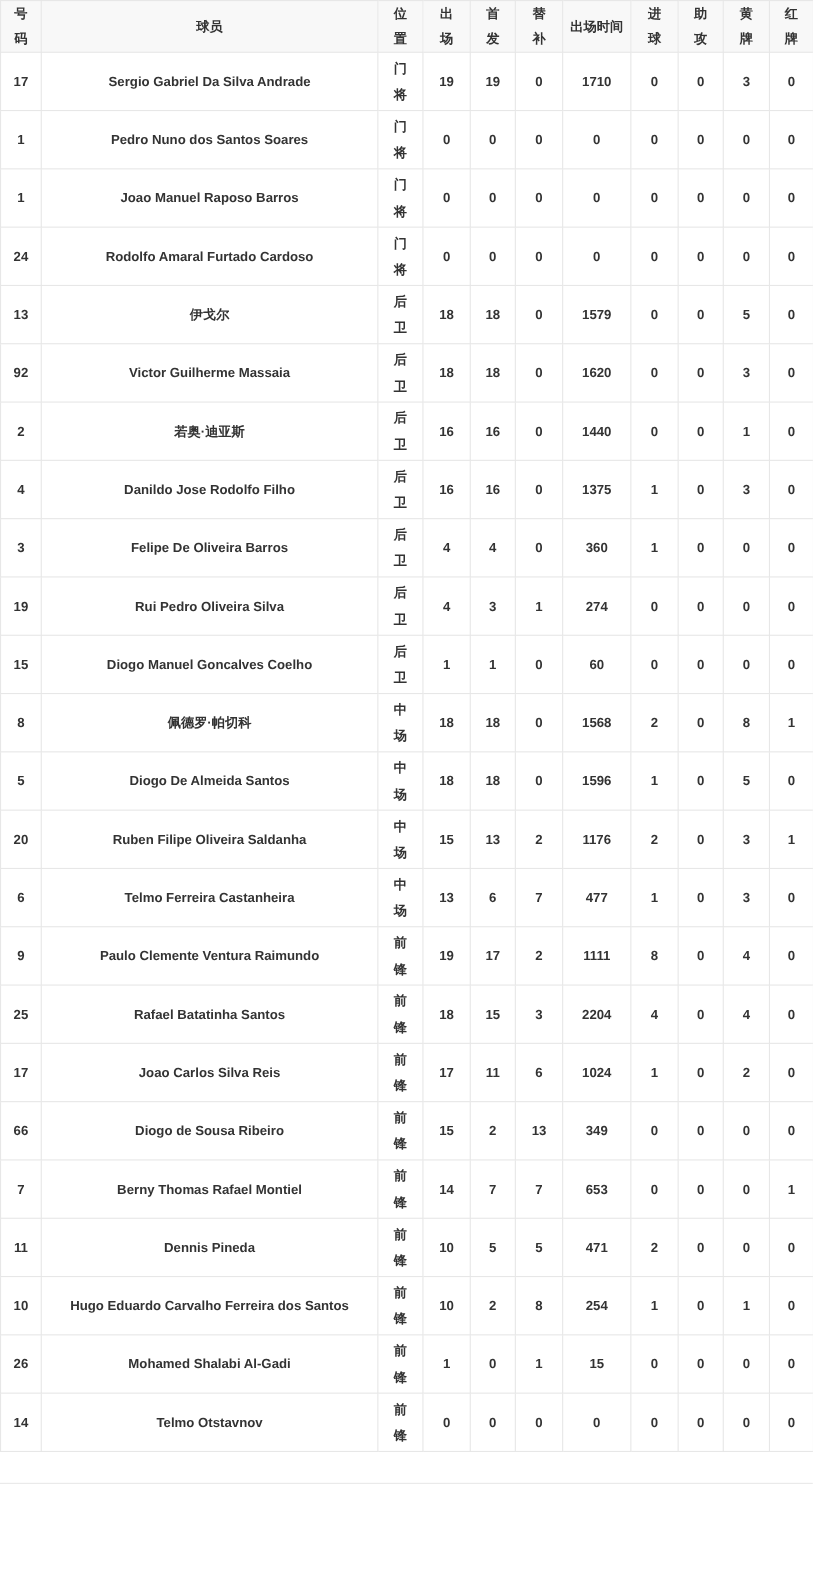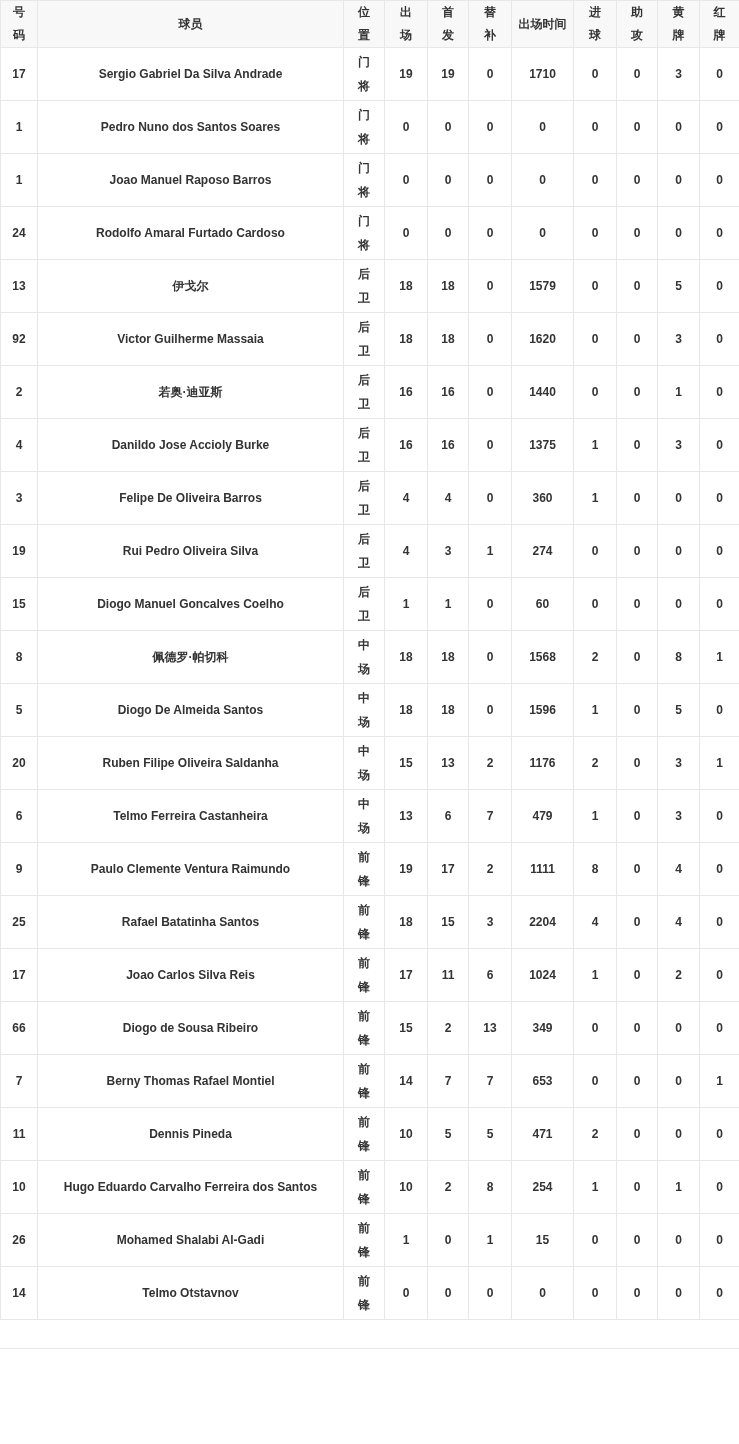--- a/index.html
+++ b/index.html
@@ -191,21 +191,21 @@
         <td class="c-starts">16</td>
         <td class="c-subs">0</td>
         <td class="c-minutes">1440</td>
         <td class="c-goals">0</td>
         <td class="c-assists">0</td>
         <td class="c-yellow">1</td>
         <td class="c-red">0</td>
       </tr>
       <tr>
         <td class="c-number">4</td>
-        <td class="c-player">Danildo Jose Accioly Burke</td>
+        <td class="c-player">Danildo Jose Rodolfo Filho</td>
         <td class="c-position" data-stack="true">后
 卫</td>
         <td class="c-appearances">16</td>
         <td class="c-starts">16</td>
         <td class="c-subs">0</td>
         <td class="c-minutes">1375</td>
         <td class="c-goals">1</td>
         <td class="c-assists">0</td>
         <td class="c-yellow">3</td>
         <td class="c-red">0</td>
@@ -295,21 +295,21 @@
         <td class="c-red">1</td>
       </tr>
       <tr>
         <td class="c-number">6</td>
         <td class="c-player">Telmo Ferreira Castanheira</td>
         <td class="c-position" data-stack="true">中
 场</td>
         <td class="c-appearances">13</td>
         <td class="c-starts">6</td>
         <td class="c-subs">7</td>
-        <td class="c-minutes">479</td>
+        <td class="c-minutes">477</td>
         <td class="c-goals">1</td>
         <td class="c-assists">0</td>
         <td class="c-yellow">3</td>
         <td class="c-red">0</td>
       </tr>
       <tr>
         <td class="c-number">9</td>
         <td class="c-player">Paulo Clemente Ventura Raimundo</td>
         <td class="c-position" data-stack="true">前
 锋</td>

